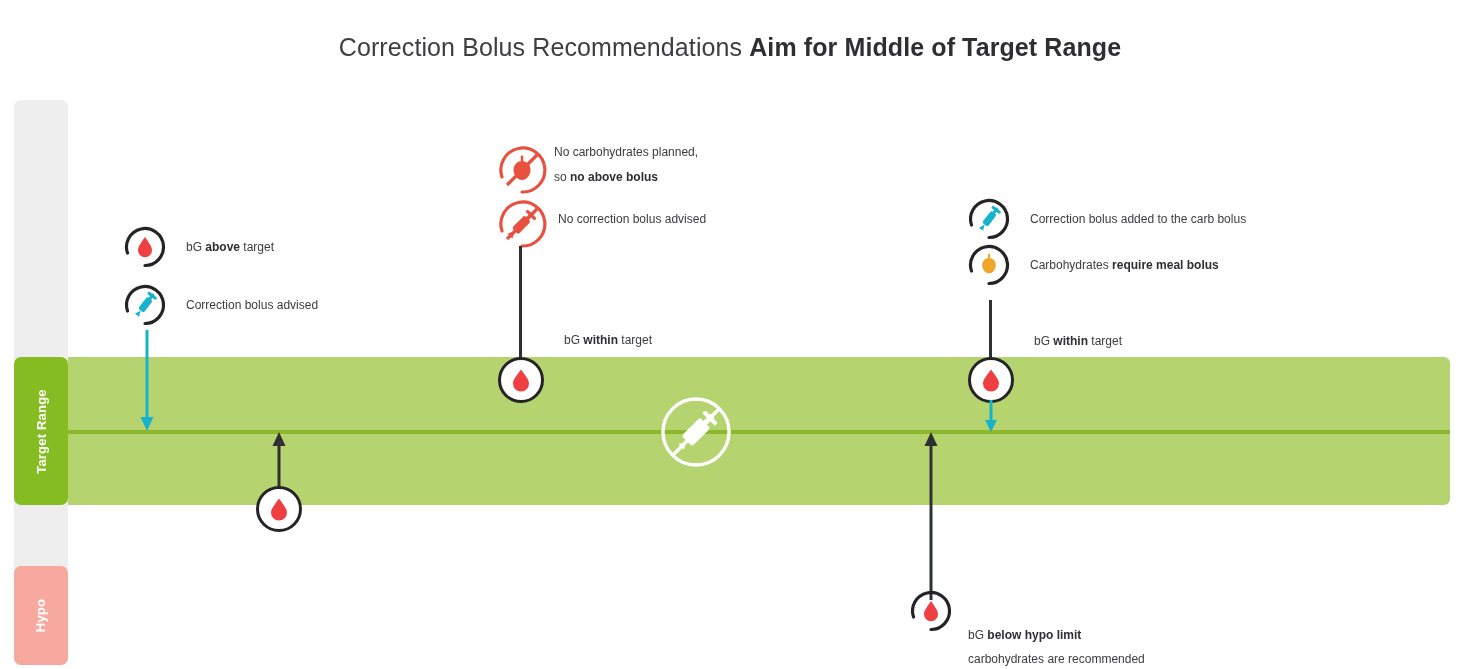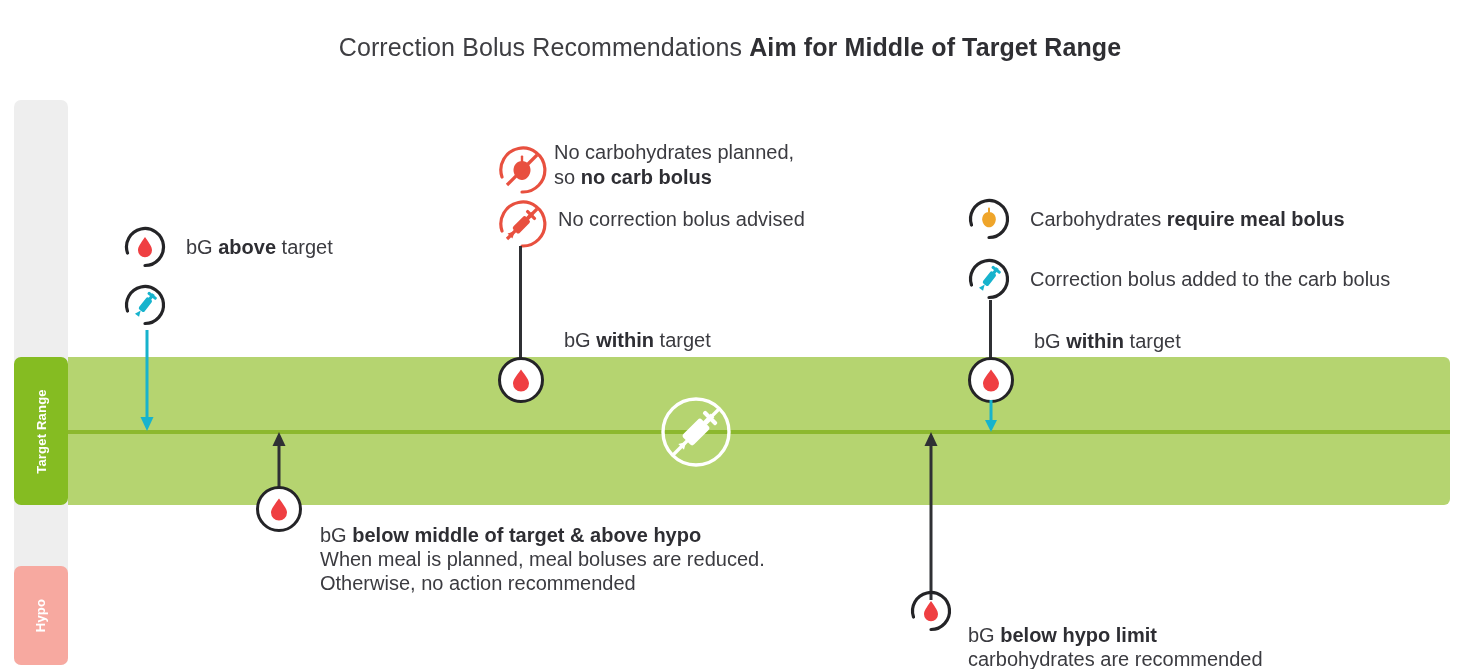--- a/index.html
+++ b/index.html
@@ -58,21 +58,21 @@
     width: 76px; height: 76px;
   }
 
   
   .blk { position: absolute; }
 
   
   .ring { position: relative; width: 46px; height: 46px; }
   .ring svg { position: absolute; left: 0; top: 0; }
 
-  .txt { color: #3b3b40; font-size: 20px; line-height: 24px; white-space: nowrap; }
+  .txt { color: #3b3b40; font-size: 12px; line-height: 24px; white-space: nowrap; }
   .txt b { font-weight: bold; color: #2e2e33; }
 
   .row { display: flex; align-items: center; }
   .row .txt { margin-left: 18px; }
 
   
   .vline { position: absolute; background: #2f3034; width: 3px; }
 
   
   .marker {
@@ -134,65 +134,59 @@
         <svg width="46" height="46" viewBox="0 0 46 46">
           <path d="M 5.5 29 A 18.5 18.5 0 1 1 23 41.5" fill="none" stroke="#242427" stroke-width="3.2" stroke-linecap="round"></path>
           <g fill="#17b3cd" transform="rotate(38 23 23)">
             <rect x="19.6" y="15" width="7" height="15" rx="2"></rect>
             <rect x="21.4" y="9.2" width="3.2" height="6.4"></rect>
             <rect x="17.6" y="9.8" width="10.8" height="3" rx="1.2"></rect>
             <polygon points="23,30 20.4,36 25.6,36"></polygon>
           </g>
         </svg>
       </div>
+      <div class="txt">Correction bolus advised</div>
     </div>
   </div>
 
   <div>
     <svg class="blk" style="left:130px; top:330px;" width="34" height="104" viewBox="0 0 34 104">
       <line x1="17" y1="0" x2="17" y2="92" stroke="#17b3cd" stroke-width="3"></line>
       <polygon points="17,101 10.5,87 23.5,87" fill="#17b3cd"></polygon>
     </svg>
   </div>
 
   <div>
     <svg class="blk" style="left:262px; top:432px;" width="34" height="68" viewBox="0 0 34 68">
       <line x1="17" y1="68" x2="17" y2="9" stroke="#2f3034" stroke-width="3"></line>
       <polygon points="17,0 10.5,14 23.5,14" fill="#2f3034"></polygon>
     </svg>
   </div>
   <div class="marker" style="left:256px; top:486px;">
     <svg width="26" height="26" viewBox="0 0 26 26">
       <path d="M13 2.5 C18 9.4 21 13 21 16.6 A8 8 0 0 1 5 16.6 C5 13 8 9.4 13 2.5 Z" fill="#ef3f42"></path>
     </svg>
-  </div>
-  <div class="blk" style="left:320px; top:523px;">
-    <div class="txt">
-      <span>bG </span><b>below middle of target &amp; above hypo</b>
-    </div>
-    <div class="txt">When meal is planned, meal boluses are reduced.</div>
-    <div class="txt">Otherwise, no action recommended</div>
   </div>
 
   <div class="blk" style="left:494px; top:140px;">
 
     <div class="row" style="margin-bottom:6px;">
       <div class="ring">
         <svg width="56" height="56" viewBox="0 0 56 56">
           <path d="M 8 35 A 22 22 0 1 1 28 50" fill="none" stroke="#e8503f" stroke-width="3.2" stroke-linecap="round"></path>
           <g fill="#e8503f">
             <path d="M28 19 C33 19 36.5 23 36.5 28 C36.5 33.4 32.4 38 28 38 C23.6 38 19.5 33.4 19.5 28 C19.5 23 23 19 28 19 Z"></path>
             <rect x="26.8" y="13.5" width="2.4" height="6.5" rx="1"></rect>
           </g>
           <line x1="13" y1="43" x2="43" y2="13" stroke="#e8503f" stroke-width="3.2"></line>
         </svg>
       </div>
       <div class="txt" style="margin-left:14px; line-height:25px;">
         <div>No carbohydrates planned,</div>
-        <div><span>so </span><b>no carb bolus</b></div>
+        <div><span>so </span><b>no above bolus</b></div>
       </div>
     </div>
 
     <div class="row">
       <div class="ring">
         <svg width="56" height="56" viewBox="0 0 56 56">
           <path d="M 8 35 A 22 22 0 1 1 28 50" fill="none" stroke="#e8503f" stroke-width="3.2" stroke-linecap="round"></path>
           <g fill="#e8503f" transform="rotate(45 28 28)">
             <rect x="23.6" y="20" width="9" height="18" rx="2.4"></rect>
             <rect x="26.2" y="13" width="3.6" height="7.4"></rect>
@@ -210,48 +204,48 @@
     <span>bG </span><b>within</b><span> target</span>
   </div>
   <div class="marker" style="left:498px; top:357px;">
     <svg width="26" height="26" viewBox="0 0 26 26">
       <path d="M13 2.5 C18 9.4 21 13 21 16.6 A8 8 0 0 1 5 16.6 C5 13 8 9.4 13 2.5 Z" fill="#ef3f42"></path>
     </svg>
   </div>
 
   <div class="blk" style="left:966px; top:196px;">
 
-    <div class="row" style="margin-bottom:14px;">
-      <div class="ring">
-        <svg width="46" height="46" viewBox="0 0 46 46">
-          <path d="M 5.5 29 A 18.5 18.5 0 1 1 23 41.5" fill="none" stroke="#242427" stroke-width="3.2" stroke-linecap="round"></path>
-          <g fill="#efa52a">
-            <path d="M23 16 C27 16 29.8 19.2 29.8 23.2 C29.8 27.6 26.5 31.3 23 31.3 C19.5 31.3 16.2 27.6 16.2 23.2 C16.2 19.2 19 16 23 16 Z"></path>
-            <rect x="22" y="11.5" width="2" height="5.2" rx=".9"></rect>
-          </g>
-        </svg>
-      </div>
-      <div class="txt">
-        <span>Carbohydrates </span><b>require meal bolus</b>
-      </div>
-    </div>
-
     <div class="row">
       <div class="ring">
         <svg width="46" height="46" viewBox="0 0 46 46">
           <path d="M 5.5 29 A 18.5 18.5 0 1 1 23 41.5" fill="none" stroke="#242427" stroke-width="3.2" stroke-linecap="round"></path>
           <g fill="#17b3cd" transform="rotate(38 23 23)">
             <rect x="19.6" y="15" width="7" height="15" rx="2"></rect>
             <rect x="21.4" y="9.2" width="3.2" height="6.4"></rect>
             <rect x="17.6" y="9.8" width="10.8" height="3" rx="1.2"></rect>
             <polygon points="23,30 20.4,36 25.6,36"></polygon>
           </g>
         </svg>
       </div>
       <div class="txt">Correction bolus added to the carb bolus</div>
+    </div>
+
+    <div class="row" style="margin-bottom:14px;">
+      <div class="ring">
+        <svg width="46" height="46" viewBox="0 0 46 46">
+          <path d="M 5.5 29 A 18.5 18.5 0 1 1 23 41.5" fill="none" stroke="#242427" stroke-width="3.2" stroke-linecap="round"></path>
+          <g fill="#efa52a">
+            <path d="M23 16 C27 16 29.8 19.2 29.8 23.2 C29.8 27.6 26.5 31.3 23 31.3 C19.5 31.3 16.2 27.6 16.2 23.2 C16.2 19.2 19 16 23 16 Z"></path>
+            <rect x="22" y="11.5" width="2" height="5.2" rx=".9"></rect>
+          </g>
+        </svg>
+      </div>
+      <div class="txt">
+        <span>Carbohydrates </span><b>require meal bolus</b>
+      </div>
     </div>
   </div>
   <div class="vline" style="left:989px; top:300px; height:66px;"></div>
   <div class="txt blk" style="left:1034px; top:329px;">
     <span>bG </span><b>within</b><span> target</span>
   </div>
   <div class="marker" style="left:968px; top:357px;">
     <svg width="26" height="26" viewBox="0 0 26 26">
       <path d="M13 2.5 C18 9.4 21 13 21 16.6 A8 8 0 0 1 5 16.6 C5 13 8 9.4 13 2.5 Z" fill="#ef3f42"></path>
     </svg>

